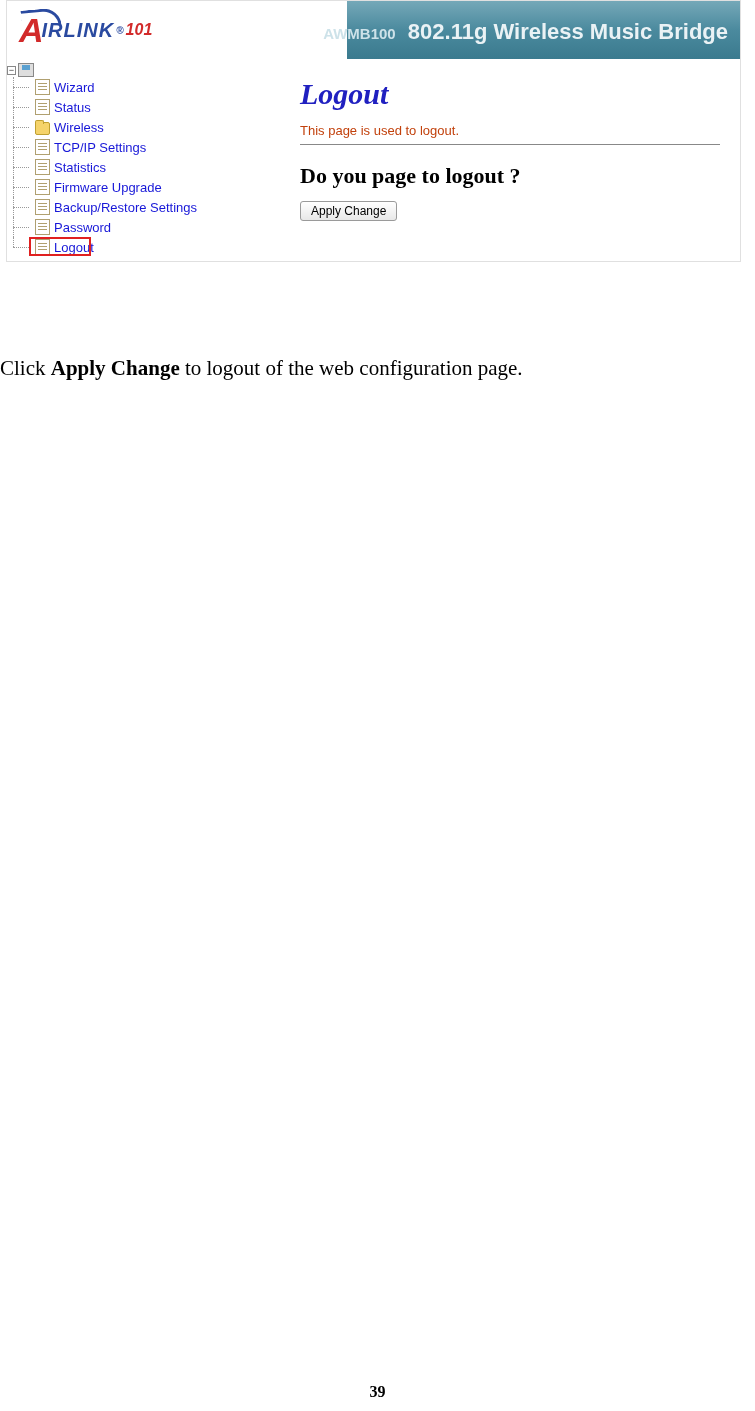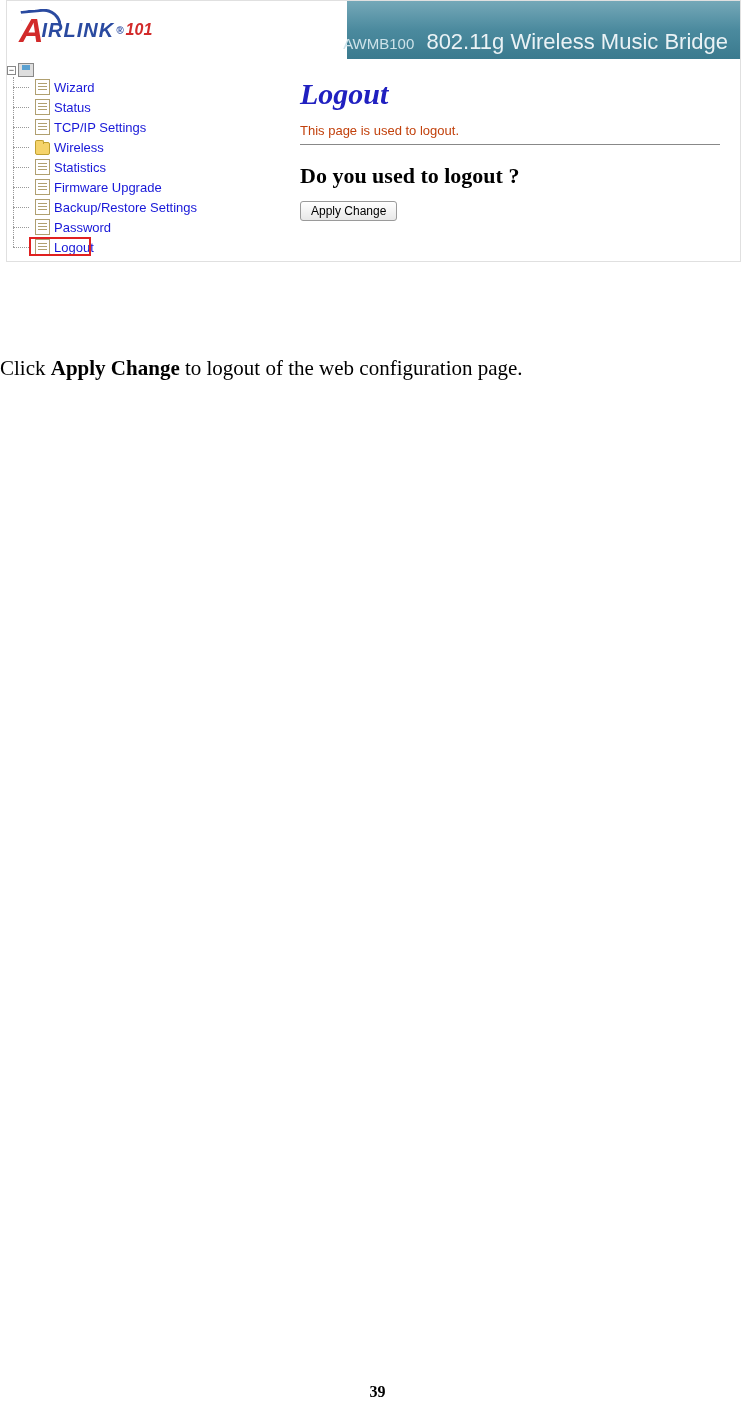--- a/index.html
+++ b/index.html
@@ -74,24 +74,24 @@
   .logo-num {
     color: #d22a2a;
     font-size: 16px;
     font-style: italic;
     margin-left: 2px;
     vertical-align: bottom;
   }
   .header-text {
     position: absolute;
     right: 12px;
-    top: 28px;
+    top: 18px;
     color: #eaf2f5;
     font-size: 22px;
-    font-weight: 400;
+    font-weight: 700;
   }
   .header-model {
     color: #cde2e9;
     font-size: 15px;
     margin-right: 6px;
   }
   .body-row {
     display: flex;
   }
   .sidebar {
@@ -308,27 +308,27 @@
         <div class="file-icon"></div>
         <span class="tree-label">Wizard</span>
       </div>
       <div class="tree-item">
         <div class="tree-line"></div>
         <div class="file-icon"></div>
         <span class="tree-label">Status</span>
       </div>
       <div class="tree-item">
         <div class="tree-line"></div>
-        <div class="file-icon"></div>
-        <span class="tree-label">TCP/IP Settings</span>
-      </div>
-      <div class="tree-item">
-        <div class="tree-line"></div>
         <div class="folder-icon"></div>
         <span class="tree-label">Wireless</span>
+      </div>
+      <div class="tree-item">
+        <div class="tree-line"></div>
+        <div class="file-icon"></div>
+        <span class="tree-label">TCP/IP Settings</span>
       </div>
       <div class="tree-item">
         <div class="tree-line"></div>
         <div class="file-icon"></div>
         <span class="tree-label">Statistics</span>
       </div>
       <div class="tree-item">
         <div class="tree-line"></div>
         <div class="file-icon"></div>
         <span class="tree-label">Firmware Upgrade</span>
@@ -347,21 +347,21 @@
         <div class="tree-line"></div>
         <div class="file-icon"></div>
         <span class="tree-label">Logout</span>
         <div class="sel-box"></div>
       </div>
     </div>
 
     <div class="content">
       <div class="page-title">Logout</div>
       <div class="page-desc">This page is used to logout.</div>
-      <div class="question">Do you used to logout ?</div>
+      <div class="question">Do you page to logout ?</div>
       <button class="apply-btn">Apply Change</button>
     </div>
   </div>
 </div>
 
 <div class="instruction">
   <span>Click </span><span class="strong">Apply Change</span><span> to logout of the web configuration page.</span>
 </div>
 
 <div class="page-number">39</div>

